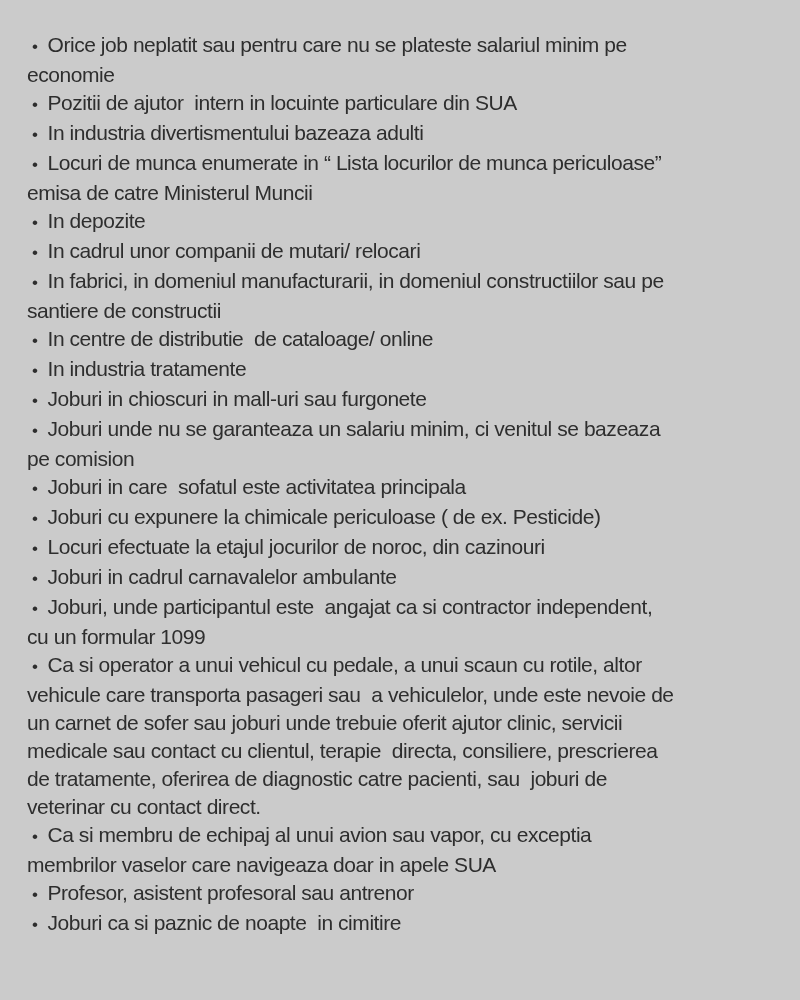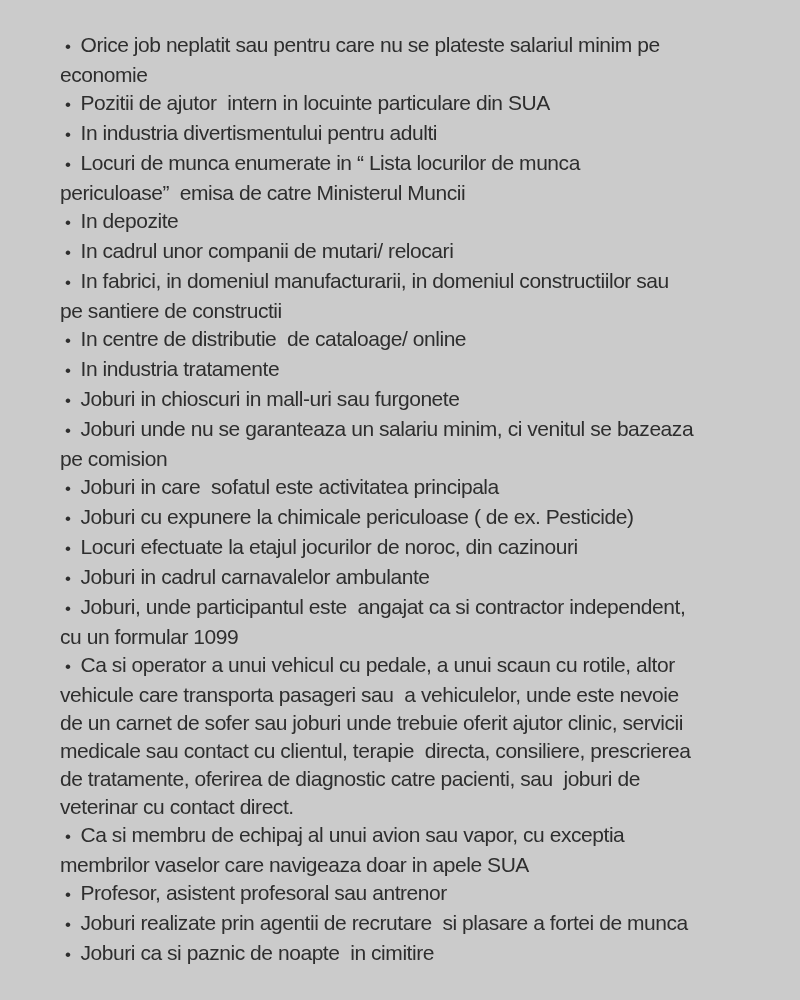--- a/index.html
+++ b/index.html
@@ -9,27 +9,26 @@
   body {
     width: 800px;
     height: 1000px;
     background: #cbcbcb;
     overflow: hidden;
   }
   .page {
     box-sizing: border-box;
     width: 688px;
     height: 1000px;
-    padding: 31px 14px 0 40px;
+    padding: 31px 14px 0 27px;
     font-family: "Liberation Sans", "DejaVu Sans", sans-serif;
     font-size: 21px;
     line-height: 28px;
     letter-spacing: -0.45px;
     color: #2e2e2e;
-    margin-left: 20px;
   }
   .li {
     margin: 0;
     padding: 0;
   }
   .bullet {
     padding-left: 5px;
     padding-right: 10px;
     font-size: 17px;
     color: #2e2e2e;
@@ -37,32 +36,31 @@
   .li-text {
     white-space: pre-wrap;
   }
 </style>
 </head>
 <body>
 
 <div class="page">
   <div class="li"><span class="bullet">•</span><span class="li-text">Orice job neplatit sau pentru care nu se plateste salariul minim pe economie</span></div>
   <div class="li"><span class="bullet">•</span><span class="li-text">Pozitii de ajutor  intern in locuinte particulare din SUA</span></div>
-  <div class="li"><span class="bullet">•</span><span class="li-text">In industria divertismentului pentru adulti</span></div>
+  <div class="li"><span class="bullet">•</span><span class="li-text">In industria divertismentului bazeaza adulti</span></div>
   <div class="li"><span class="bullet">•</span><span class="li-text">Locuri de munca enumerate in “ Lista locurilor de munca periculoase”  emisa de catre Ministerul Muncii</span></div>
   <div class="li"><span class="bullet">•</span><span class="li-text">In depozite</span></div>
   <div class="li"><span class="bullet">•</span><span class="li-text">In cadrul unor companii de mutari/ relocari</span></div>
   <div class="li"><span class="bullet">•</span><span class="li-text">In fabrici, in domeniul manufacturarii, in domeniul constructiilor sau pe santiere de constructii</span></div>
   <div class="li"><span class="bullet">•</span><span class="li-text">In centre de distributie  de cataloage/ online</span></div>
   <div class="li"><span class="bullet">•</span><span class="li-text">In industria tratamente</span></div>
   <div class="li"><span class="bullet">•</span><span class="li-text">Joburi in chioscuri in mall-uri sau furgonete</span></div>
   <div class="li"><span class="bullet">•</span><span class="li-text">Joburi unde nu se garanteaza un salariu minim, ci venitul se bazeaza pe comision</span></div>
   <div class="li"><span class="bullet">•</span><span class="li-text">Joburi in care  sofatul este activitatea principala</span></div>
   <div class="li"><span class="bullet">•</span><span class="li-text">Joburi cu expunere la chimicale periculoase ( de ex. Pesticide)</span></div>
   <div class="li"><span class="bullet">•</span><span class="li-text">Locuri efectuate la etajul jocurilor de noroc, din cazinouri</span></div>
   <div class="li"><span class="bullet">•</span><span class="li-text">Joburi in cadrul carnavalelor ambulante</span></div>
   <div class="li"><span class="bullet">•</span><span class="li-text">Joburi, unde participantul este  angajat ca si contractor independent, cu un formular 1099</span></div>
   <div class="li"><span class="bullet">•</span><span class="li-text">Ca si operator a unui vehicul cu pedale, a unui scaun cu rotile, altor vehicule care transporta pasageri sau  a vehiculelor, unde este nevoie de un carnet de sofer sau joburi unde trebuie oferit ajutor clinic, servicii medicale sau contact cu clientul, terapie  directa, consiliere, prescrierea de tratamente, oferirea de diagnostic catre pacienti, sau  joburi de veterinar cu contact direct.</span></div>
   <div class="li"><span class="bullet">•</span><span class="li-text">Ca si membru de echipaj al unui avion sau vapor, cu exceptia membrilor vaselor care navigeaza doar in apele SUA</span></div>
   <div class="li"><span class="bullet">•</span><span class="li-text">Profesor, asistent profesoral sau antrenor</span></div>
-  <div class="li"><span class="bullet">•</span><span class="li-text">Joburi realizate prin agentii de recrutare  si plasare a fortei de munca</span></div>
   <div class="li"><span class="bullet">•</span><span class="li-text">Joburi ca si paznic de noapte  in cimitire</span></div>
 </div>
 
 </body></html>

